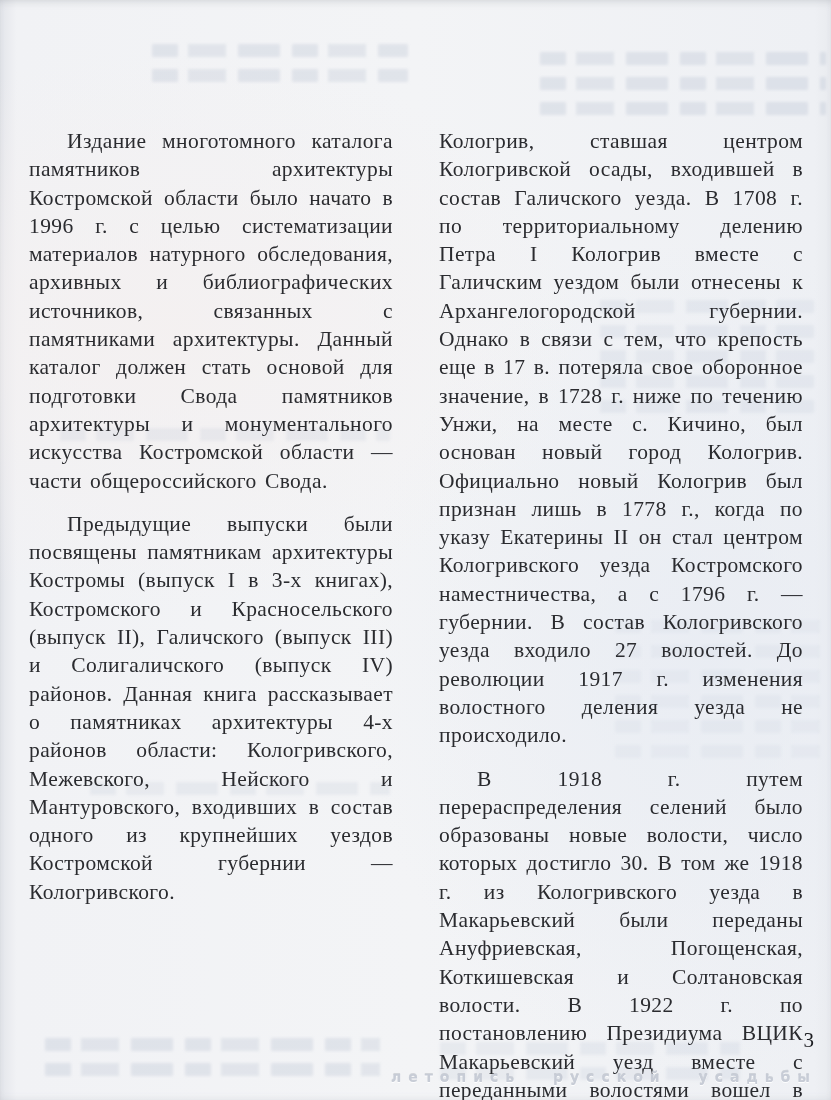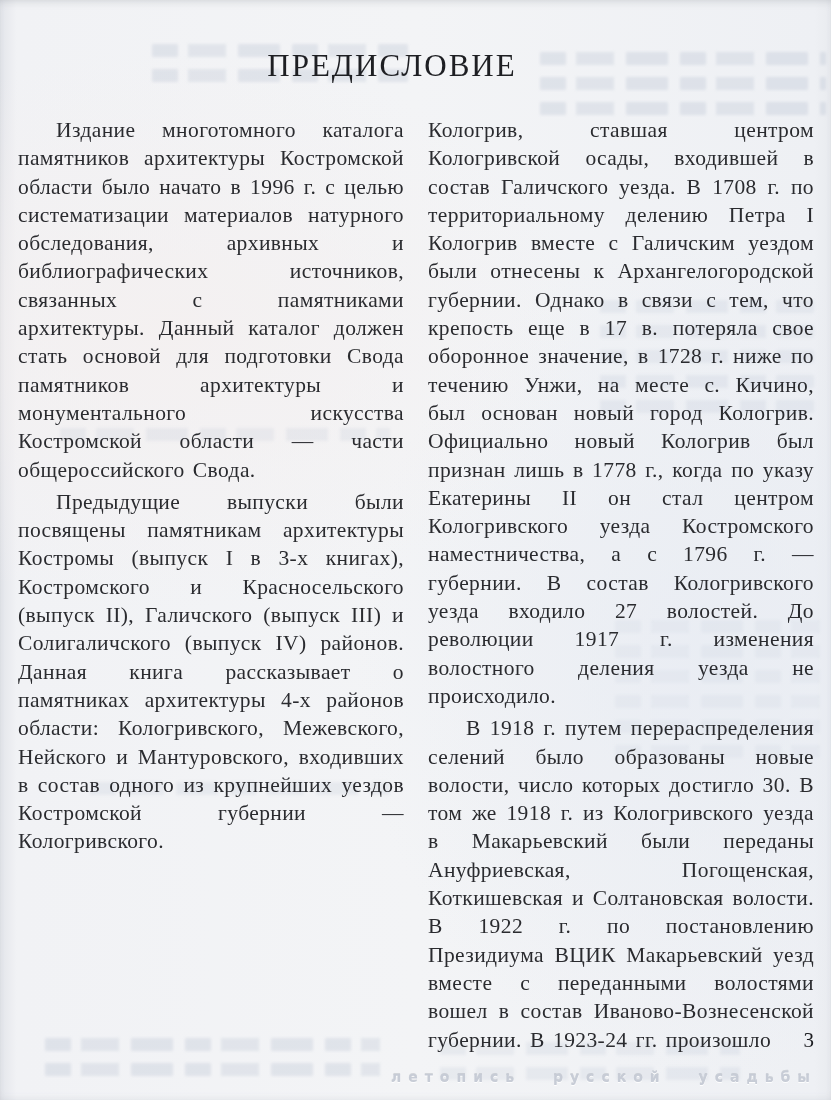--- a/index.html
+++ b/index.html
@@ -40,21 +40,21 @@
     font-size: 21.5px;
     line-height: 28.3px;
     text-align: justify;
     letter-spacing: 0.4px;
     word-spacing: 2.5px;
     color: #2a2b2f;
   }
   .column.left  { left: 14px; }
   .column.right { left: 424px; }
   .column p {
-    margin: 4px;
+    margin: 15px;
     text-indent: 38px;
   }
   .column p.no-indent { text-indent: 0; }
   .page-number {
     position: absolute;
     top: 1028px;
     right: 17px;
     font-size: 21px;
     font-weight: 500;
     color: #1c1d21;
@@ -130,21 +130,20 @@
   </div>
   <div class="ghost faint" style="top:1038px; left:45px; width:335px;">
     <div class="g-line"></div>
       <div class="g-line"></div>
   </div>
   <div class="ghost fainter" style="top:1042px; left:440px; width:300px;">
     <div class="g-line"></div>
       <div class="g-line"></div>
   </div>
 
-  <div class="title">ПРЕДИСЛОВИЕ</div>
 
   <div class="column left">
     <p>Издание многотомного каталога памятников архитектуры Костромской области было начато в 1996 г. с целью систематизации материалов натурного обследования, архивных и библиографических источников, связанных с памятниками архитектуры. Данный каталог должен стать основой для подготовки Свода памятников архитектуры и монументального искусства Костромской области — части общероссийского Свода.</p>
     <p>Предыдущие выпуски были посвящены памятникам архитектуры Костромы (выпуск I в 3-х книгах), Костромского и Красносельского (выпуск II), Галичского (выпуск III) и Солигаличского (выпуск IV) районов. Данная книга рассказывает о памятниках архитектуры 4-х районов области: Кологривского, Межевского, Нейского и Мантуровского, входивших в состав одного из крупнейших уездов Костромской губернии — Кологривского.</p>
   </div>
 
   <div class="column right">
     <p class="no-indent">Кологрив, ставшая центром Кологривской осады, входившей в состав Галичского уезда. В 1708 г. по территориальному делению Петра I Кологрив вместе с Галичским уездом были отнесены к Архангелогородской губернии. Однако в связи с тем, что крепость еще в 17 в. потеряла свое оборонное значение, в 1728 г. ниже по течению Унжи, на месте с. Кичино, был основан новый город Кологрив. Официально новый Кологрив был признан лишь в 1778 г., когда по указу Екатерины II он стал центром Кологривского уезда Костромского наместничества, а с 1796 г. — губернии. В состав Кологривского уезда входило 27 волостей. До революции 1917 г. изменения волостного деления уезда не происходило.</p>
     <p>В 1918 г. путем перераспределения селений было образованы новые волости, число которых достигло 30. В том же 1918 г. из Кологривского уезда в Макарьевский были переданы Ануфриевская, Погощенская, Коткишевская и Солтановская волости. В 1922 г. по постановлению Президиума ВЦИК Макарьевский уезд вместе с переданными волостями вошел в состав Иваново-Вознесенской губернии. В 1923-24 гг. произошло</p>
   </div>

